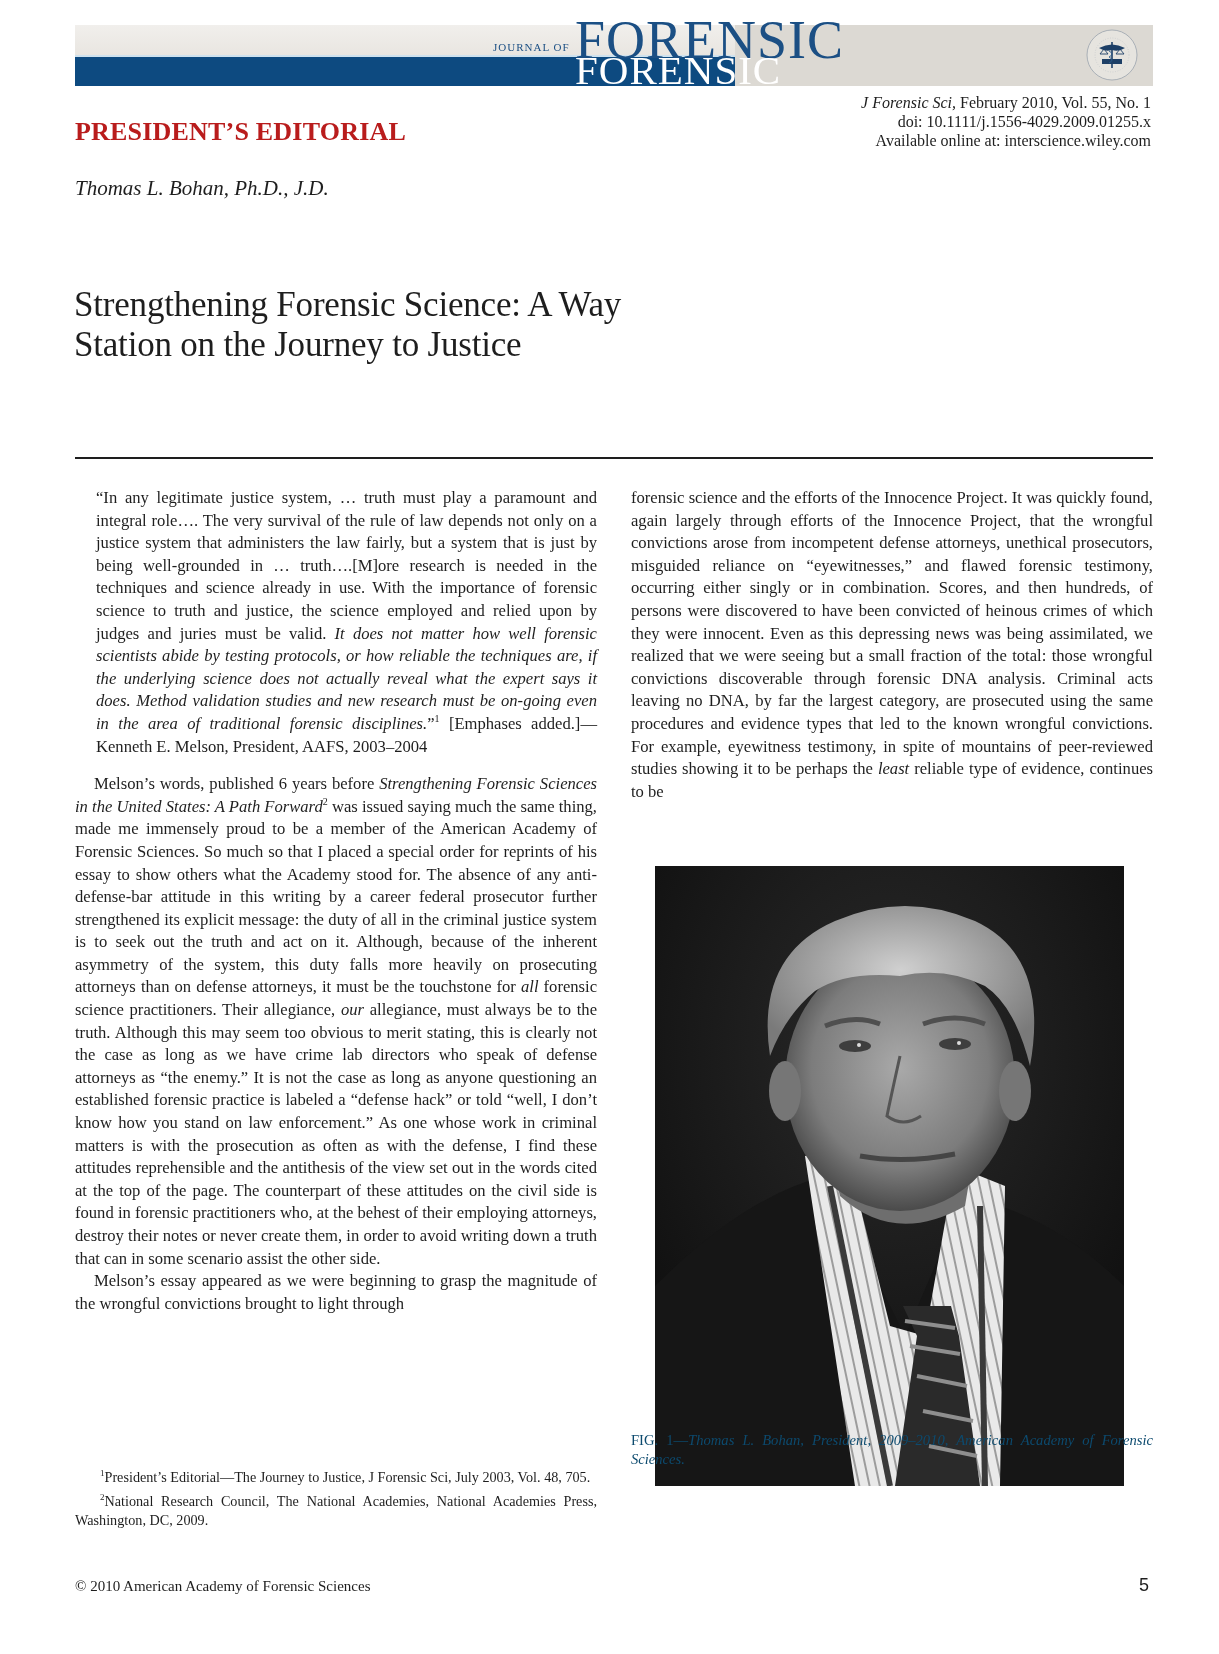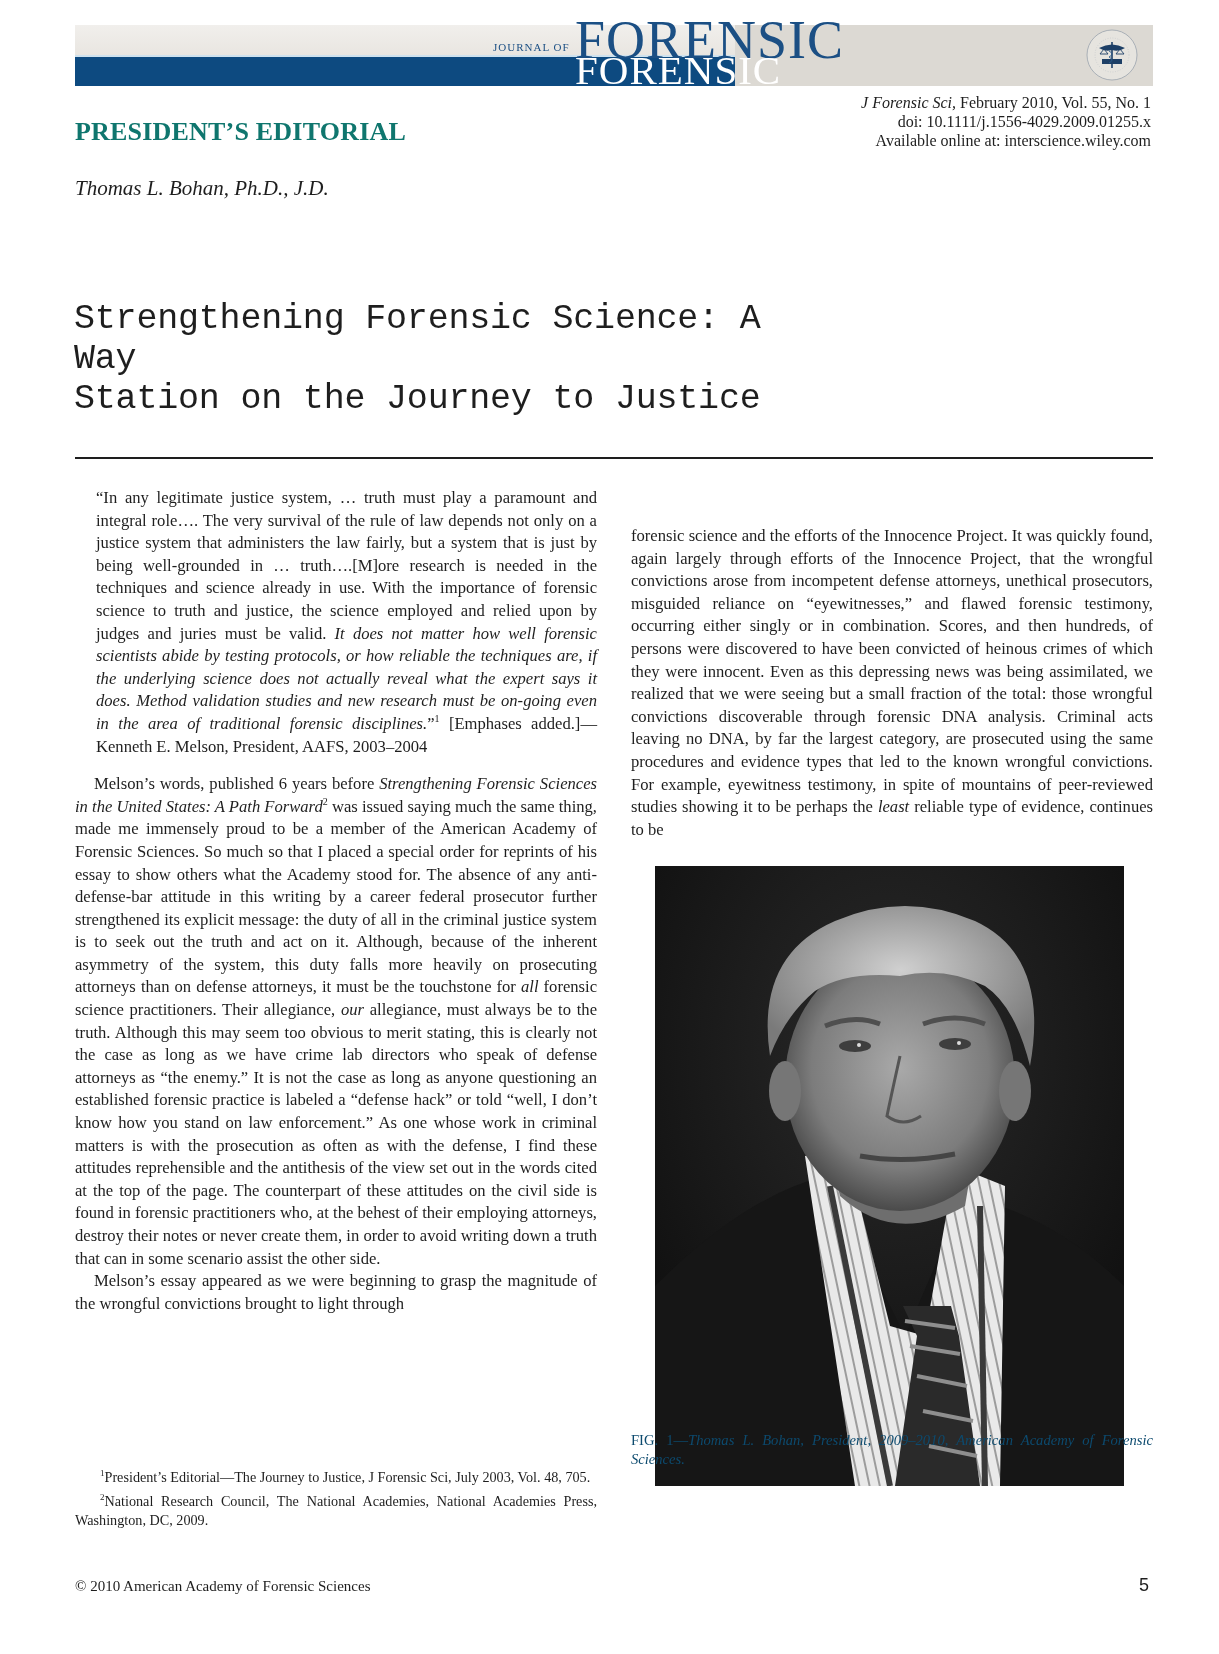--- a/index.html
+++ b/index.html
@@ -19,31 +19,31 @@
                    color: #1b4f84; letter-spacing: 1px; font-family: "Liberation Serif", serif; }
   .logo-sciences { position: absolute; left: 500px; top: 25px; font-size: 41px; line-height: 40px;
                    color: #ffffff; letter-spacing: 1px; font-family: "Liberation Serif", serif; }
   .seal { position: absolute; left: 1010px; top: 3px; width: 54px; height: 54px; }
 
   
   .citation { position: absolute; right: 68px; top: 93px; text-align: right;
               font-size: 16px; line-height: 19px; color: #1e1e1e; }
   .citation .jname { font-style: italic; }
   .section-label { position: absolute; left: 75px; top: 117px; font-size: 26px; font-weight: bold;
-                   letter-spacing: 0.2px; color: #0f766e; }
+                   letter-spacing: 0.2px; color: #b91c1c; }
   .author { position: absolute; left: 75px; top: 176px; font-size: 21px; font-style: italic; color: #1e1e1e; }
   .title { position: absolute; left: 74px; top: 285px; width: 720px; font-size: 35px; line-height: 40px;
-           font-family: Liberation Mono, monospace; color: #1e1e1e; letter-spacing: -0.2px; margin-top: 14px; }
+           font-family: Liberation Serif, serif; color: #1e1e1e; letter-spacing: -0.2px; }
   .title-rule { position: absolute; left: 75px; top: 457px; width: 1078px; height: 2px; background: #1e1e1e; }
 
   
   .col { position: absolute; font-size: 16.6px; line-height: 22.6px; text-align: justify; color: #1e1e1e; }
   .col p { margin: 0; }
   .col-left { left: 75px; top: 487px; width: 522px; }
-  .col-right { left: 631px; top: 487px; width: 522px; margin-top: 38px; }
+  .col-right { left: 631px; top: 487px; width: 522px; }
   .epigraph { padding-left: 21px; margin-bottom: 15px !important; }
   .indent { text-indent: 19px; }
   .col sup { font-size: 10px; line-height: 0; vertical-align: 7px; }
 
   .footnotes { position: absolute; left: 75px; top: 1468px; width: 522px; font-size: 14.2px;
                line-height: 19.5px; text-align: justify; color: #1e1e1e; }
   .footnotes p { margin: 0 0 4px 0; text-indent: 25px; }
   .footnotes sup { font-size: 9px; vertical-align: 6px; line-height: 0; }
 
   

